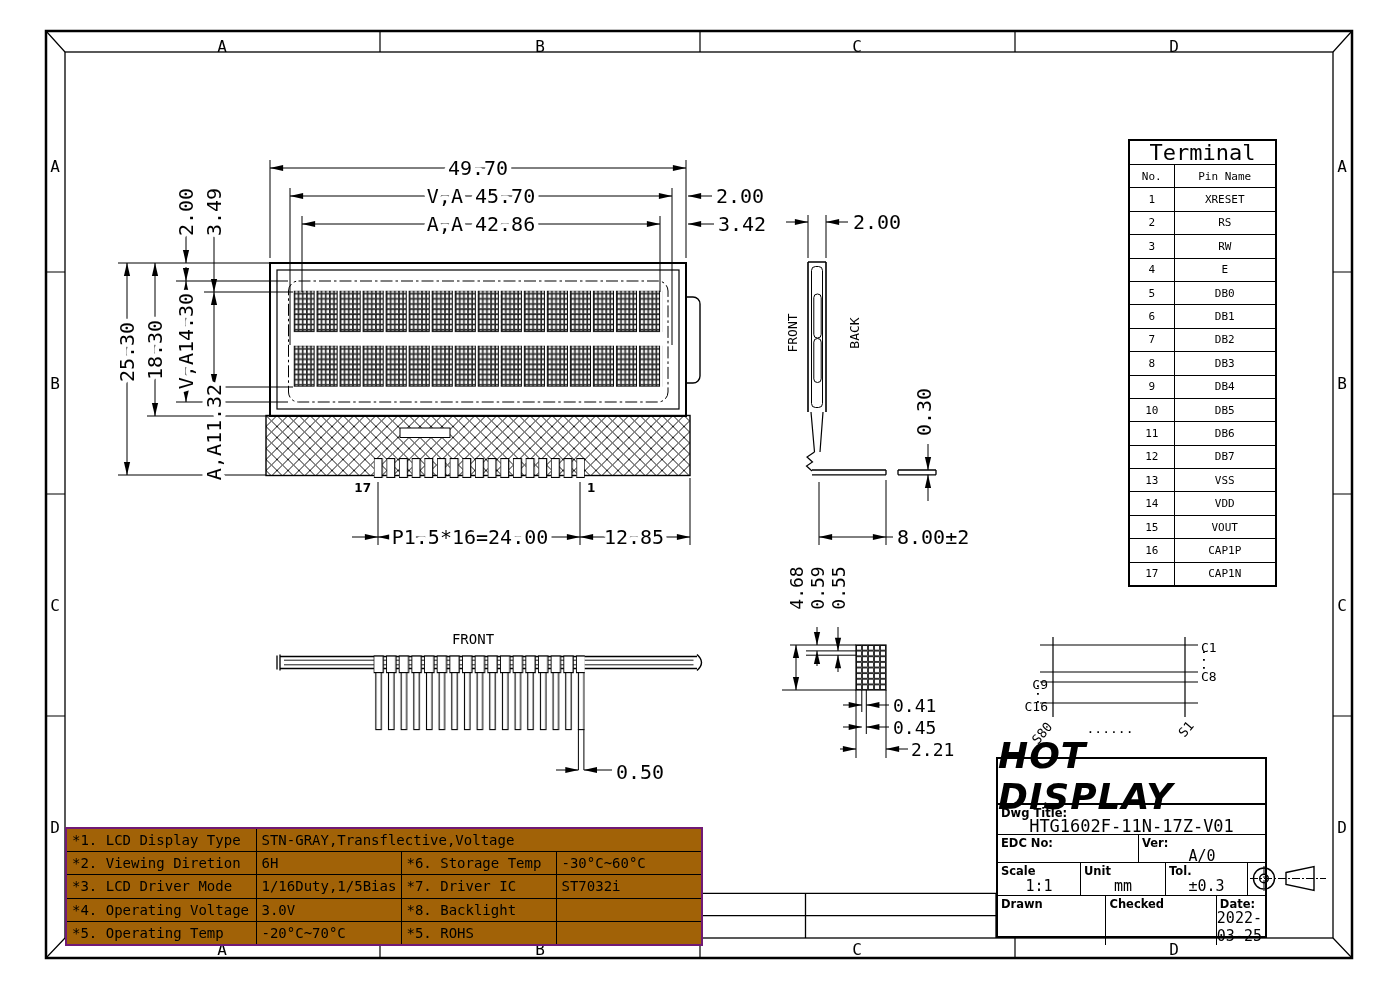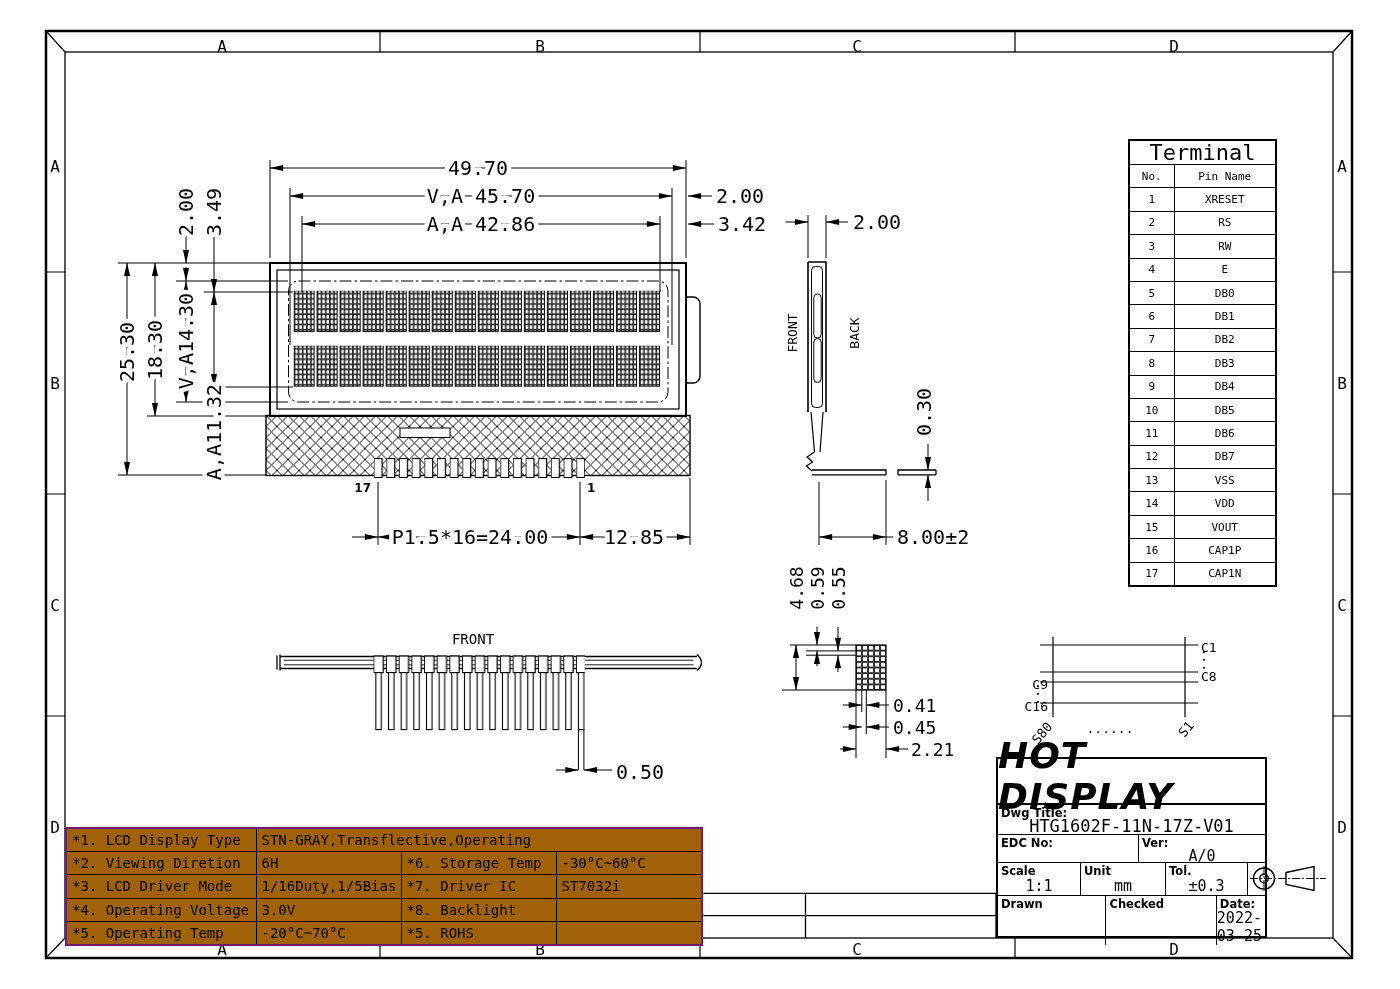--- a/index.html
+++ b/index.html
@@ -339,21 +339,21 @@
 <table class="spec">
   <colgroup>
         <col style="width:190px">
         <col style="width:145px">
         <col style="width:155px">
         <col style="width:146px">
       </colgroup>
   <tbody>
         <tr>
     <td>*1. LCD Display Type</td>
-    <td colspan="3">STN-GRAY,Transflective,Operating</td>
+    <td colspan="3">STN-GRAY,Transflective,Voltage</td>
   </tr>
   <tr>
     <td>*2. Viewing Diretion</td>
     <td>6H</td>
     <td>*6. Storage Temp</td>
     <td>-30°C~60°C</td>
   </tr>
   <tr>
     <td>*3. LCD Driver Mode</td>
     <td>1/16Duty,1/5Bias</td>

